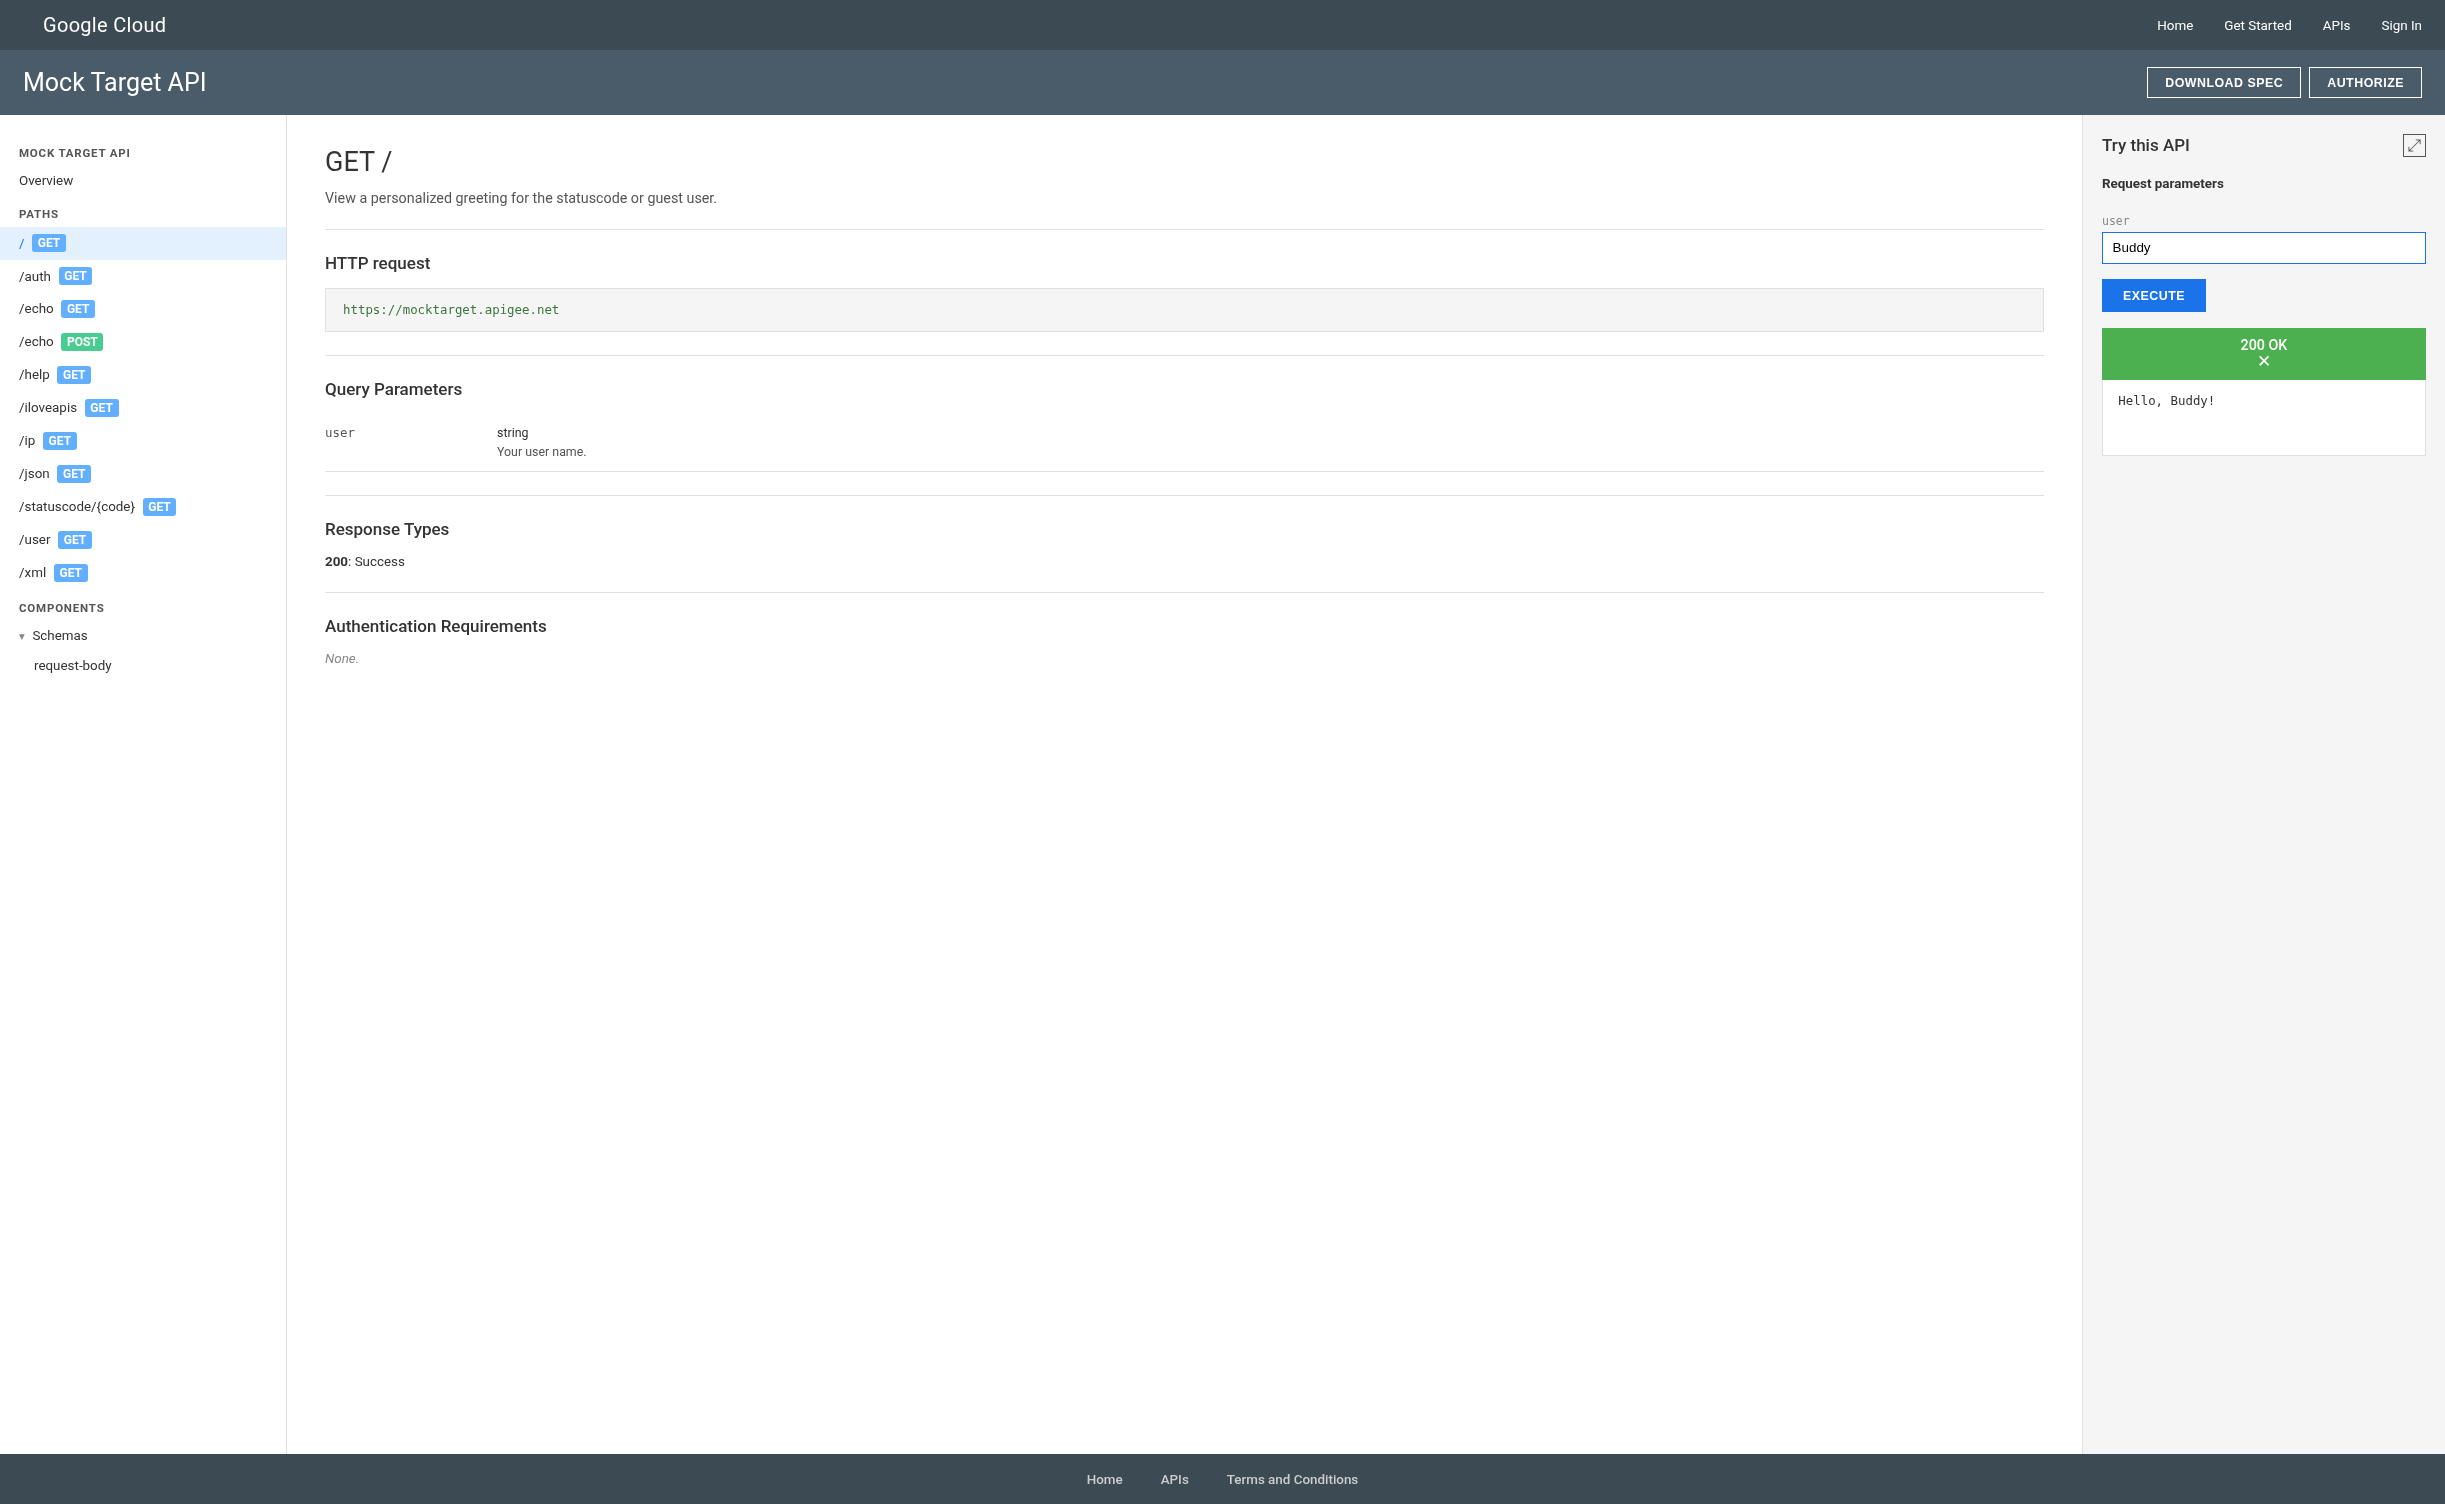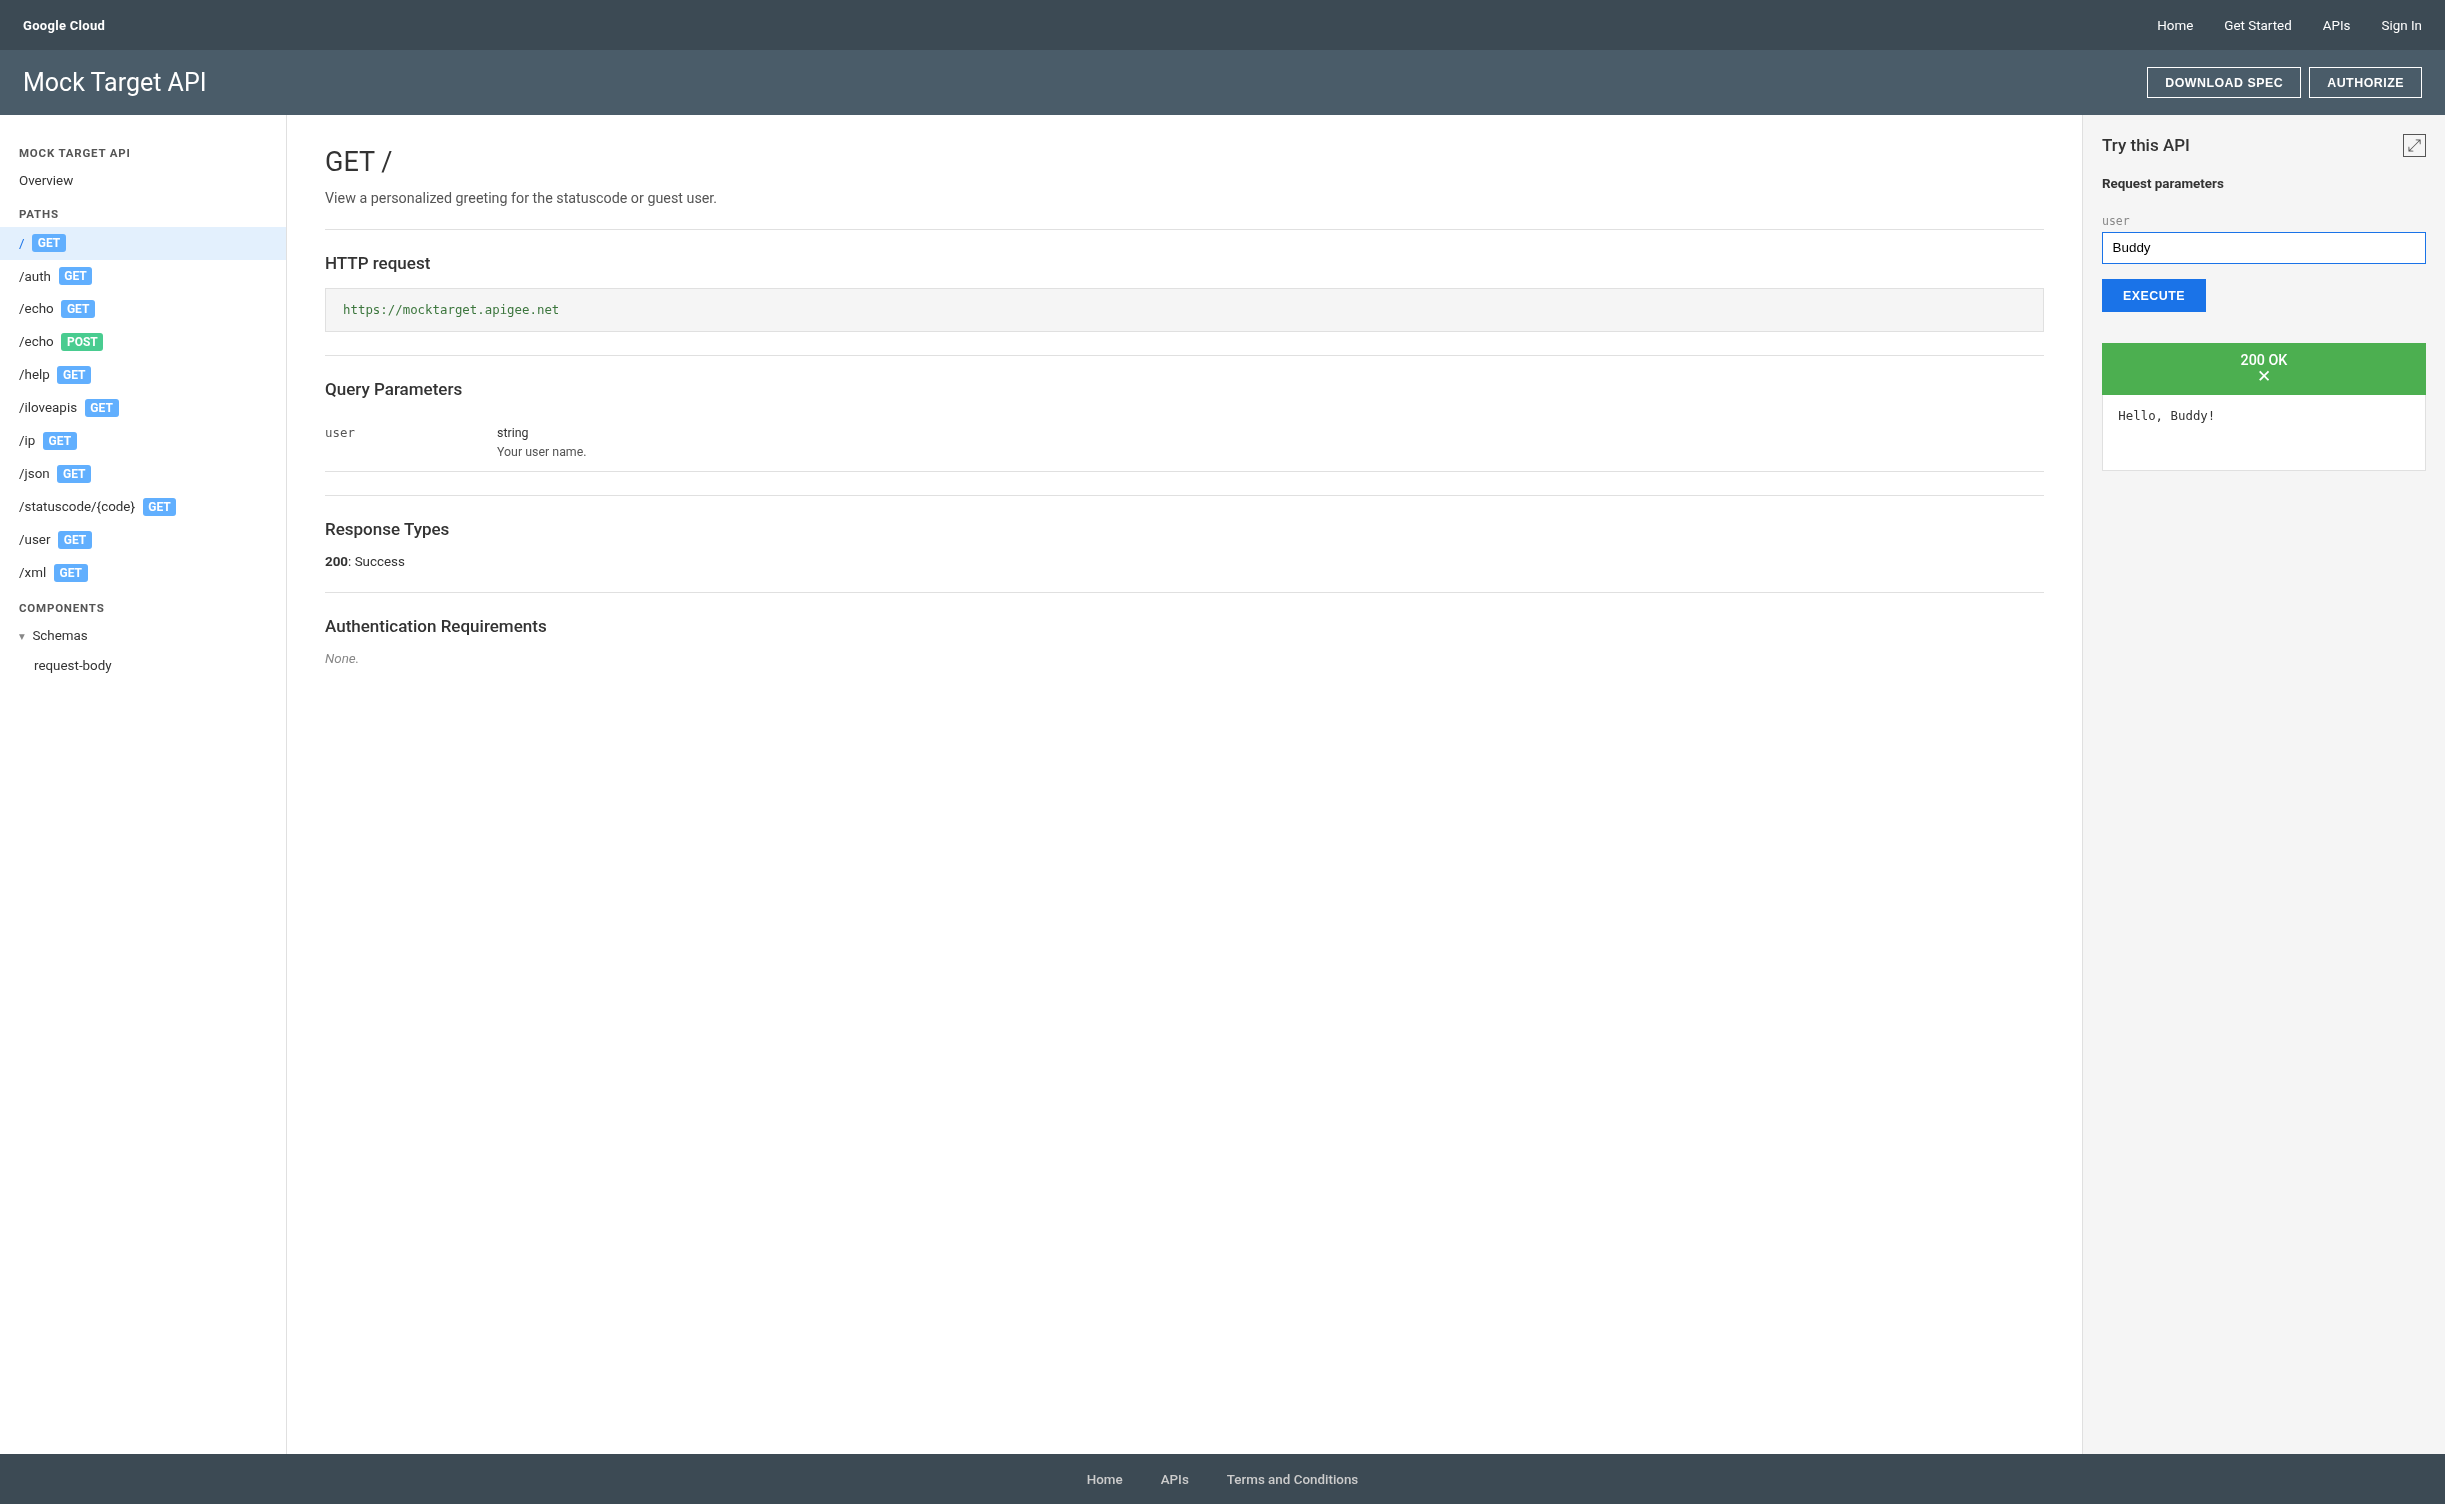--- a/index.html
+++ b/index.html
@@ -10,24 +10,25 @@
       background: #3c4a54;
       color: #fff;
       display: flex;
       align-items: center;
       justify-content: space-between;
       padding: 0 23px;
       height: 50px;
       flex-shrink: 0;
     }
     .top-nav-logo {
-      font-size: 13px;
-      color: #fff;
-      font-weight: 700;
+      font-size: 20px;
+      color: #fff;
+      font-weight: 400;
       letter-spacing: 0.3px;
+      margin-left: 20px;
     }
     .top-nav-links {
       display: flex;
       gap: 31px;
     }
     .top-nav-links a {
       color: #fff;
       text-decoration: none;
       font-size: 13.4px;
     }
@@ -220,21 +221,21 @@
     }
     .execute-btn {
       background: #1a73e8;
       color: #fff;
       border: none;
       padding: 9.6px 21px;
       font-size: 12.4px;
       font-weight: 700;
       cursor: pointer;
       letter-spacing: 0.5px;
-      margin-bottom: 23px;
+      margin-bottom: 8px;
     }
     .response-box {
       margin-top: 7.6px;
     }
     .response-header {
       background: #4caf50;
       color: #fff;
       padding: 9.6px 15.3px;
       font-size: 14.3px;
       font-weight: 500;

